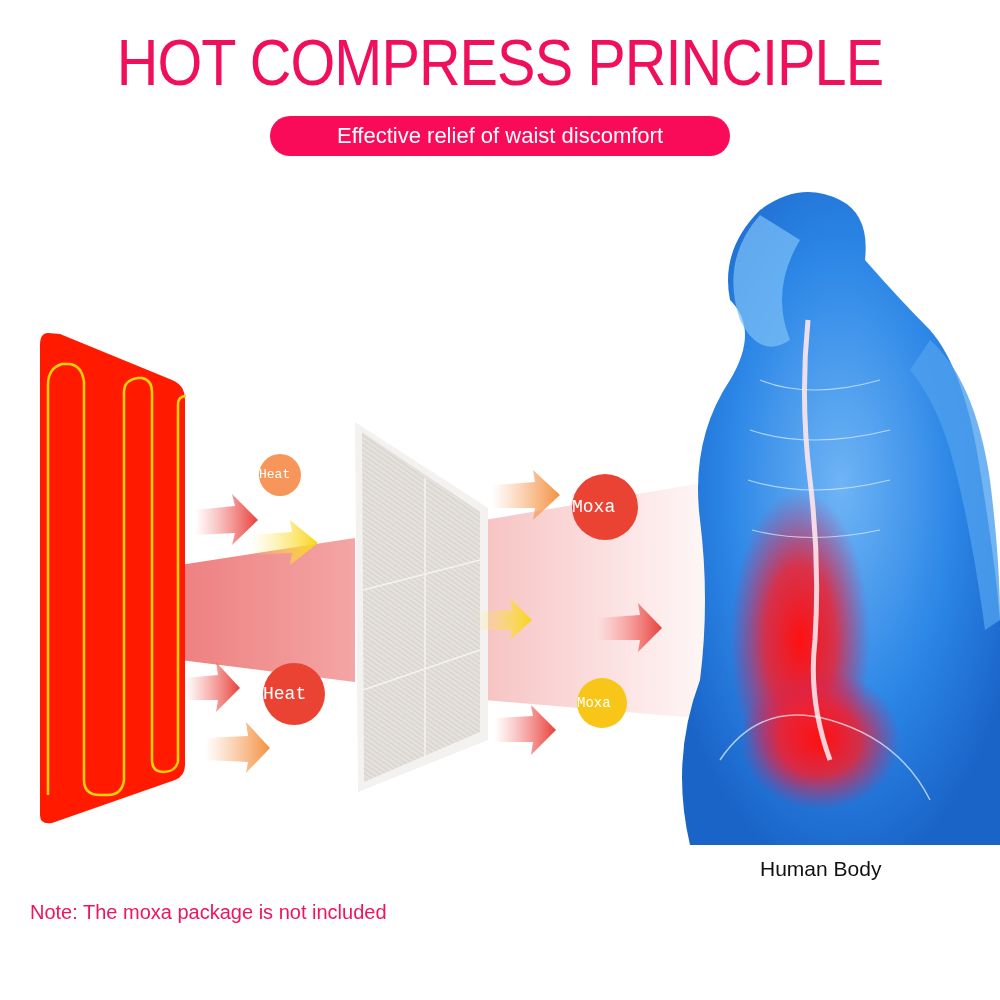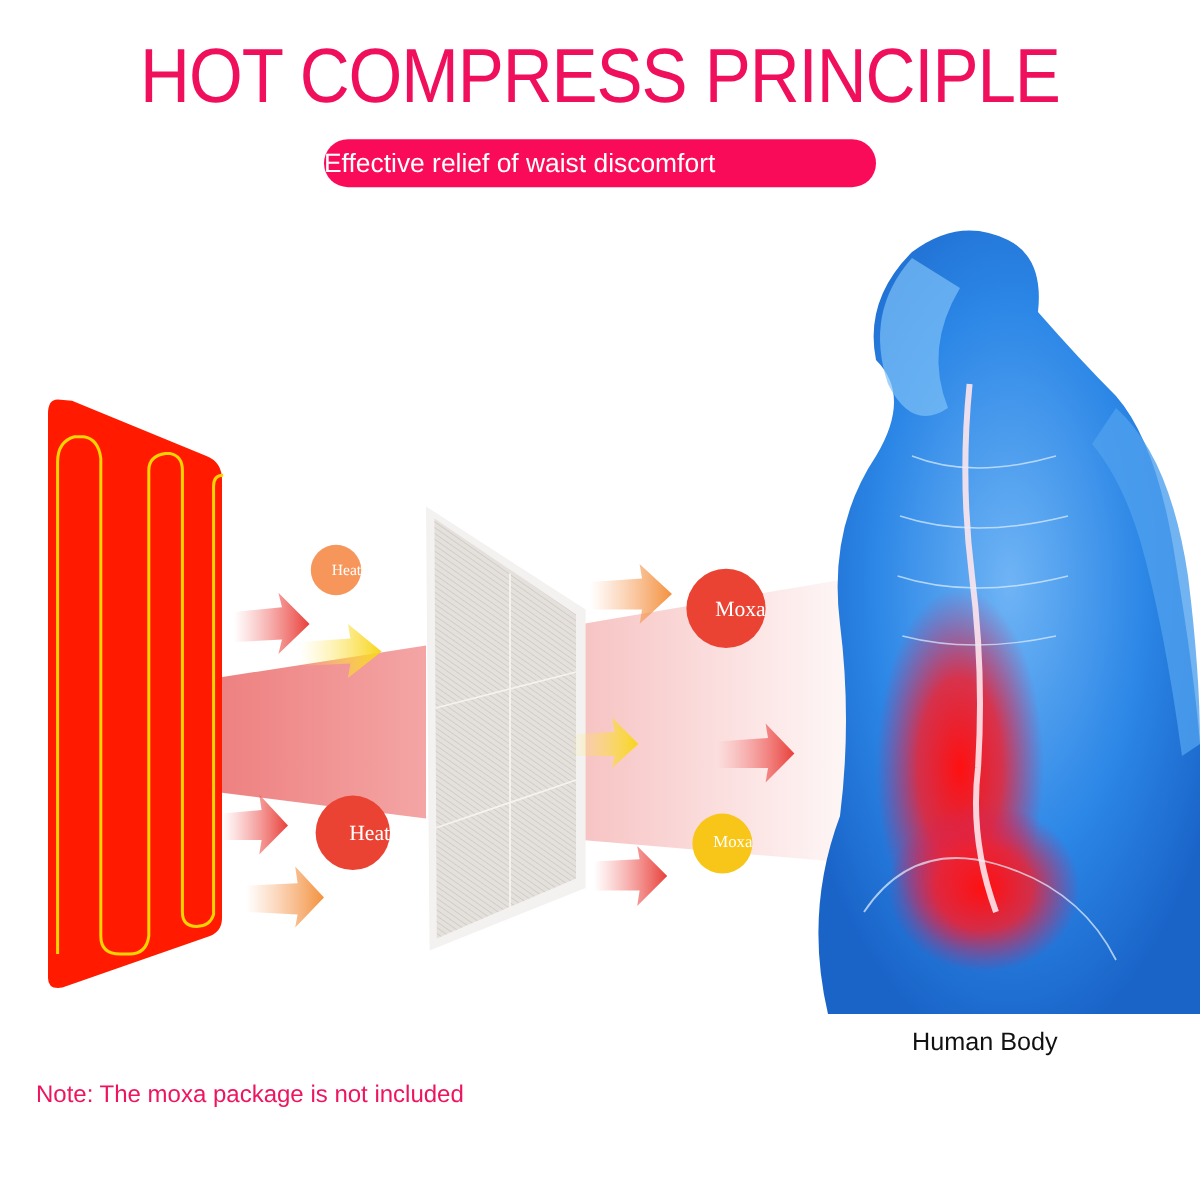--- a/index.html
+++ b/index.html
@@ -1,20 +1,20 @@
 <!DOCTYPE html>
 <html><head>
 <meta charset="utf-8">
 <style>
   html, body { margin:0; padding:0; }
   body { width:1000px; height:1000px; background:#ffffff; position:relative; overflow:hidden; font-family:"Liberation Sans", sans-serif; }
   .title { position:absolute; top:28px; left:0; width:1000px; text-align:center; font-family:"Liberation Sans", sans-serif; font-size:64px; letter-spacing:-1px; transform:scaleX(0.9); color:#f00f5c; font-weight:400; line-height:70px; }
-  .pill { position:absolute; left:270px; top:116px; width:460px; height:40px; border-radius:20px; background:#fa0b59; color:#fff; font-size:22px; text-align:left; line-height:40px; }
+  .pill { position:absolute; left:270px; top:116px; width:460px; height:40px; border-radius:20px; background:#fa0b59; color:#fff; font-size:22px; text-align:center; line-height:40px; }
   .layer { position:absolute; left:0; top:0; }
-  .bubble { position:absolute; border-radius:50%; color:#fff; text-align:right; font-family:Liberation Serif, serif; }
+  .bubble { position:absolute; border-radius:50%; color:#fff; text-align:left; font-family:Liberation Mono, monospace; }
   .body-label { position:absolute; left:760px; top:857px; font-size:21px; color:#111; }
   .note { position:absolute; left:30px; top:901px; font-size:20px; color:#ee1460; }
 </style>
 </head>
 <body>
 
 <div class="title">HOT COMPRESS PRINCIPLE</div>
 <div class="pill">Effective relief of waist discomfort</div>
 
 <svg class="layer" width="1000" height="1000" viewBox="0 0 1000 1000">

